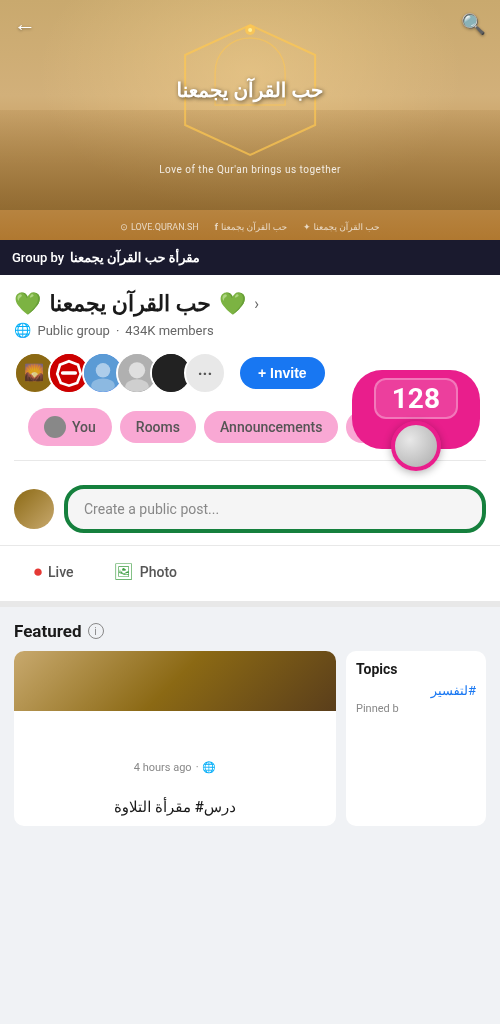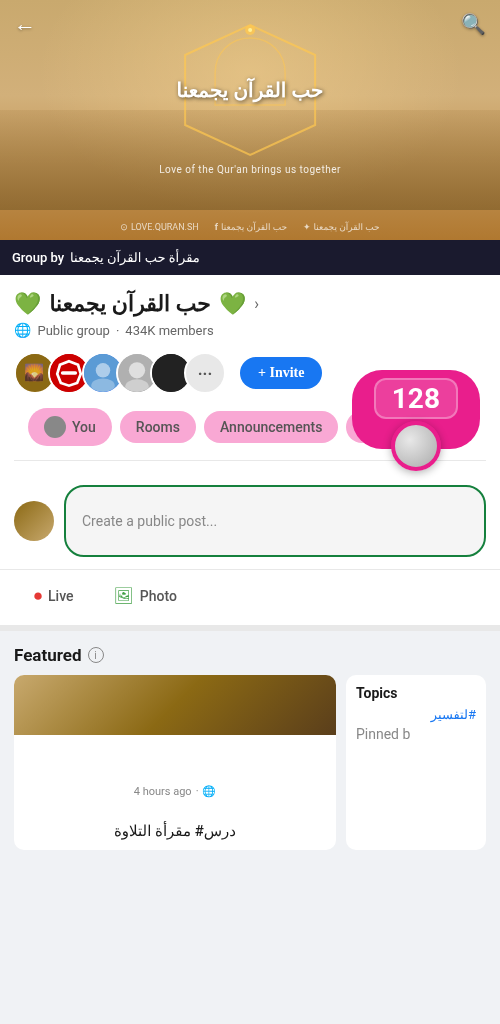--- a/index.html
+++ b/index.html
@@ -111,20 +111,21 @@
     }
     .group-by-label {
       color: #fff;
       font-size: 13px;
       font-weight: 500;
     }
     .group-by-name {
       color: #fff;
       font-size: 13px;
       direction: rtl;
+      font-weight: bold;
     }
 
     
     .group-info {
       background: #fff;
       padding: 16px 14px 12px;
     }
     .group-title-row {
       display: flex;
       align-items: center;
@@ -199,21 +200,20 @@
       color: white;
       border: none;
       border-radius: 20px;
       padding: 8px 18px;
       font-size: 14px;
       font-weight: 600;
       cursor: pointer;
       display: flex;
       align-items: center;
       gap: 4px;
-      font-family: Liberation Serif, serif;
     }
 
     
     .tabs-row {
       display: flex;
       align-items: center;
       gap: 8px;
       padding: 0 14px 14px;
       background: #fff;
       border-bottom: 1px solid #e8e8e8;
@@ -253,23 +253,23 @@
     }
     .post-avatar {
       width: 40px;
       height: 40px;
       border-radius: 50%;
       background: linear-gradient(135deg, #8b6914, #c8a96e);
       flex-shrink: 0;
     }
     .post-input-fake {
       flex: 1;
-      border: 2px solid #15803d;
+      border: 4px solid #15803d;
       border-radius: 20px;
-      padding: 26px 16px;
+      padding: 12px 16px;
       font-size: 14px;
       color: #888;
       background: #f5f5f5;
       cursor: text;
     }
 
     
     .post-actions-row {
       background: #fff;
       padding: 8px 14px 12px;
@@ -417,21 +417,21 @@
       color: #1a1a1a;
       margin-bottom: 6px;
     }
     .topics-arabic {
       font-size: 13px;
       color: #1877f2;
       direction: rtl;
       margin-bottom: 4px;
     }
     .pinned-label {
-      font-size: 14px;
+      font-size: 11px;
       color: #888;
     }
 
     
     .tabs-row::-webkit-scrollbar { display: none; }
   </style>
 </head>
 <body>
 
 <div style="position:relative; width:500px; background:#fff;">

